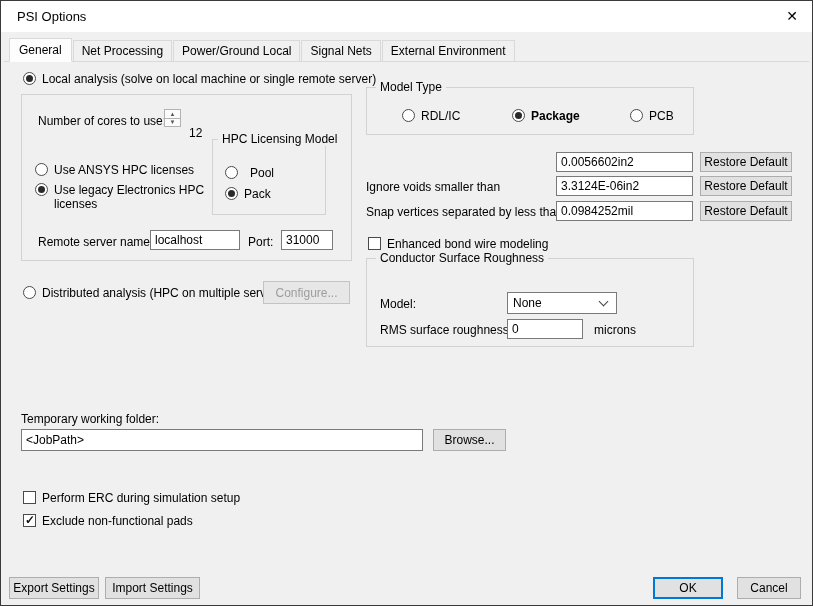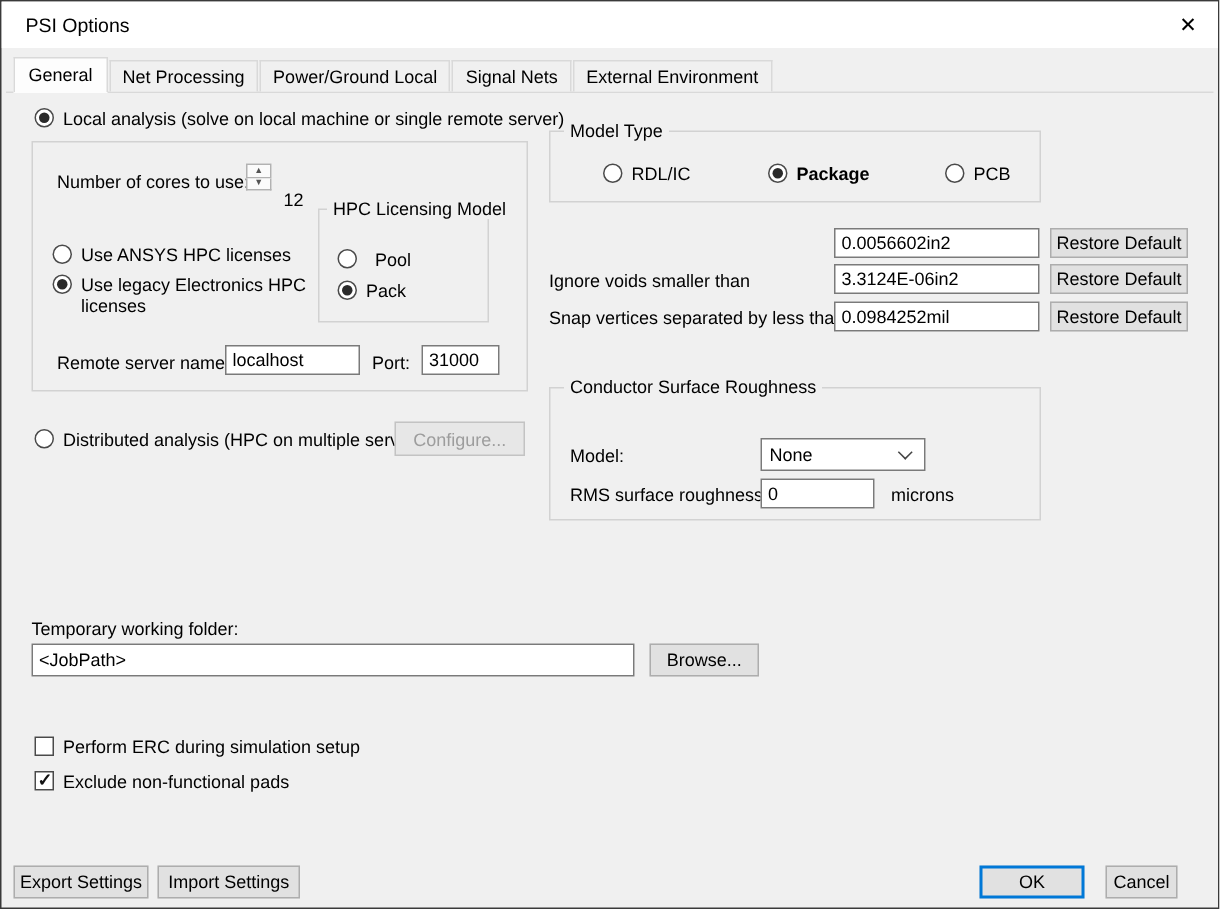--- a/index.html
+++ b/index.html
@@ -152,31 +152,35 @@
     <span class="statictext" style="left:0; top:4px;">Ignore voids smaller than</span>
     <input class="textbox" style="left: 190px; top: 0px; width: 137px; height: 20px;" value="3.3124E-06in2">
     <button class="btn" style="left:334px; top:0; width:92px; height:20px;">Restore Default</button>
   </div>
   <div style="position:absolute; left:365px; top:200px; width:428px; height:21px;">
     <span class="statictext" style="left:0; top:4px;">Snap vertices separated by less than</span>
     <input class="textbox" style="left: 190px; top: 0px; width: 137px; height: 20px;" value="0.0984252mil">
     <button class="btn" style="left:334px; top:0; width:92px; height:20px;">Restore Default</button>
   </div>
 
+  <div class="check-row" style="left:367px; top:236px;">
+    <span class="checkbox"></span>
+    <span class="lbl">Enhanced bond wire modeling</span>
+  </div>
 
   <div class="groupbox" style="left:365px; top:257px; width:328px; height:89px;">
     <span class="legend" style="left:9px;">Conductor Surface Roughness</span>
     <span class="statictext" style="left:13px; top:38px;">Model:</span>
     <div class="combo" style="left:140px; top:33px; width:110px; height:22px;">
       <span class="combo-text">None</span>
       <span class="chevron"></span>
     </div>
     <span class="statictext" style="left:13px; top:64px;">RMS surface roughness:</span>
     <input class="textbox" style="left: 140px; top: 60px; width: 76px; height: 20px;" value="0">
     <span class="statictext" style="left:227px; top:64px;">microns</span>
   </div>
 
   <button class="btn" style="left:8px; top:576px; width:90px; height:22px;">Export Settings</button>
   <button class="btn" style="left:104px; top:576px; width:95px; height:22px;">Import Settings</button>
   <button class="btn default" style="left:652px; top:576px; width:70px; height:22px;">OK</button>
-  <button class="btn" style="left:736px; top:576px; width:48px; height:22px;">Cancel</button>
+  <button class="btn" style="left:736px; top:576px; width:64px; height:22px;">Cancel</button>
 
 </div>
 
 </body></html>

